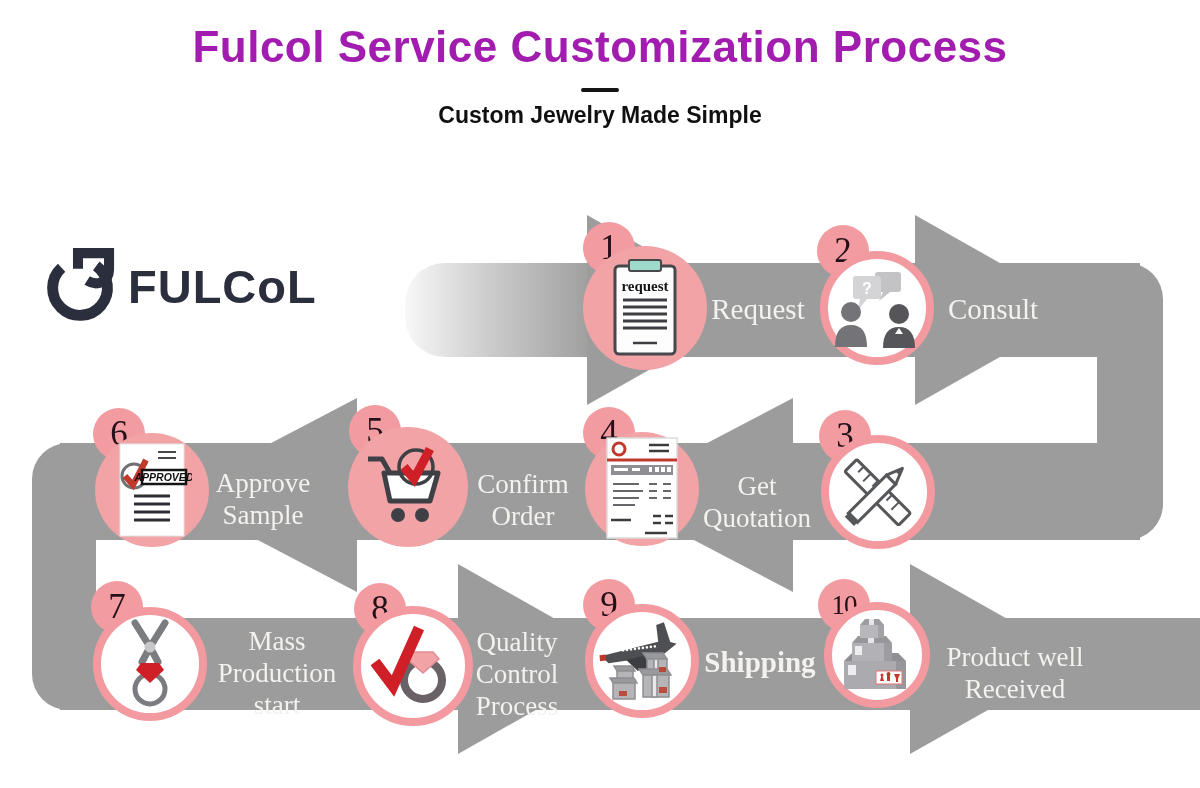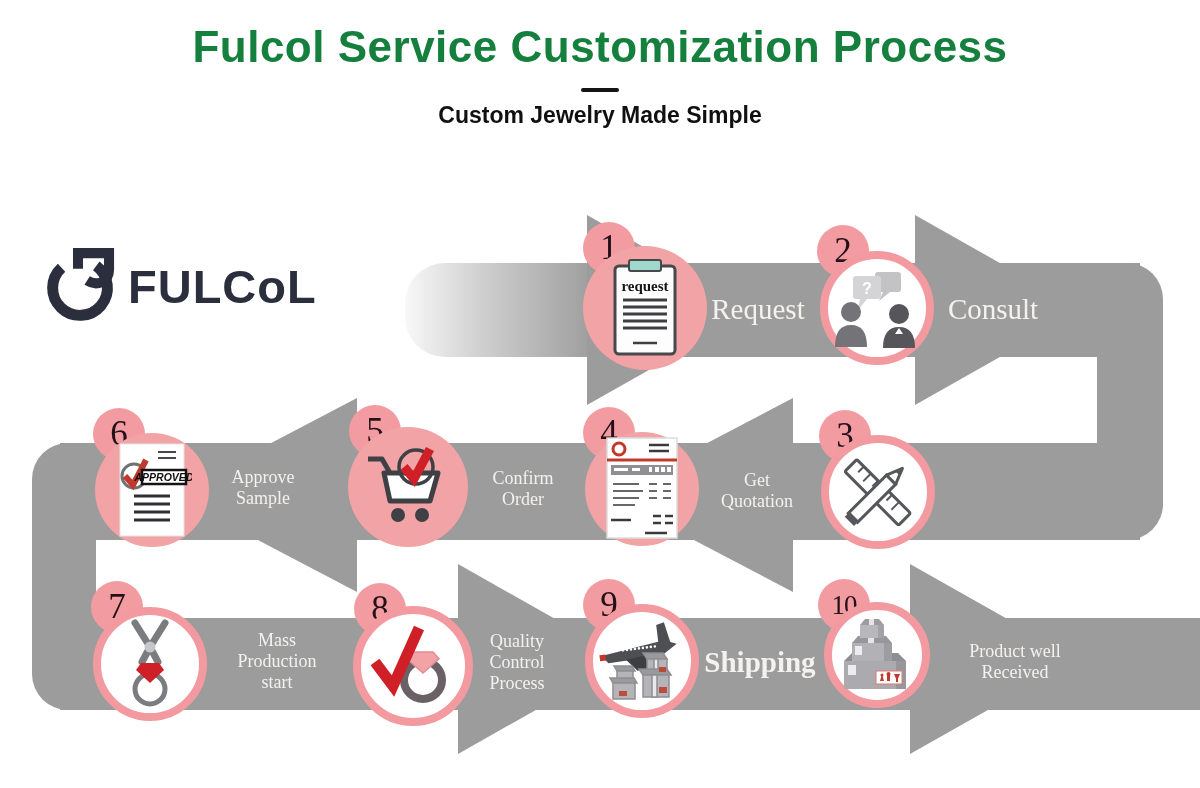--- a/index.html
+++ b/index.html
@@ -1,20 +1,20 @@
 <!DOCTYPE html>
 <html><head>
 <meta charset="utf-8">
 <style>
   html,body{margin:0;padding:0;background:#fff;}
   .canvas{position:relative;width:1200px;height:788px;background:#fff;overflow:hidden;
           font-family:"Liberation Sans",sans-serif;}
   
   .title{position:absolute;left:0;top:22px;width:100%;text-align:center;
-         font-size:44px;font-weight:bold;color:#15803d;letter-spacing:.5px;}
+         font-size:44px;font-weight:bold;color:#a21caf;letter-spacing:.5px;}
   .divider{position:absolute;left:581px;top:88px;width:38px;height:4px;border-radius:2px;background:#141414;}
   .subtitle{position:absolute;left:0;top:102px;width:100%;text-align:center;
             font-size:23px;font-weight:bold;color:#101010;}
   
   .logo{position:absolute;left:36px;top:244px;display:flex;align-items:center;gap:8px;}
   .logo-text{font-size:47px;font-weight:bold;color:#2b2e3c;letter-spacing:1px;}
   
   .band,.conn,.wedge{position:absolute;background:#9c9c9c;}
   .band1{left:405px;top:263px;width:735px;height:94px;border-radius:40px 0 0 40px;
          background:linear-gradient(90deg,rgba(156,156,156,.07) 0%,rgba(156,156,156,.5) 11%,#9c9c9c 26%);}
@@ -22,21 +22,21 @@
   .band3{left:60px;top:618px;width:1140px;height:92px;}
   .conn-right{left:1097px;top:263px;width:66px;height:277px;border-radius:0 36px 36px 0;}
   .conn-left{left:32px;top:443px;width:64px;height:267px;border-radius:36px 0 0 36px;}
   .wedge.right{clip-path:polygon(0 0,100% 50%,0 100%);}
   .wedge.left{clip-path:polygon(100% 0,0 50%,100% 100%);}
   
   .band-label{position:absolute;transform:translate(-50%,-50%);z-index:2;
               color:#f4f2ef;font-family:"Liberation Serif",serif;text-align:center;
               white-space:pre-line;line-height:1.18;}
   .band-label.single{font-size:29px;}
-  .band-label.multi{font-size:18px;}
+  .band-label.multi{font-size:27px;margin-top:12px;}
   
   .step{position:absolute;z-index:3;}
   .badge{position:absolute;width:52px;height:52px;border-radius:50%;background:#f29ca1;
          display:flex;align-items:center;justify-content:center;z-index:0;
          font-family:"Liberation Serif",serif;font-size:35px;color:#241019;}
   .badge.wide{font-size:27px;letter-spacing:-1px;text-align:center;}
   .circle{position:relative;border-radius:50%;z-index:1;}
   .circle.pink{background:#f2a3a6;}
   .circle.ring{background:#ffffff;border:8px solid #f29aa0;box-sizing:border-box;}
   .circle svg{position:absolute;}

